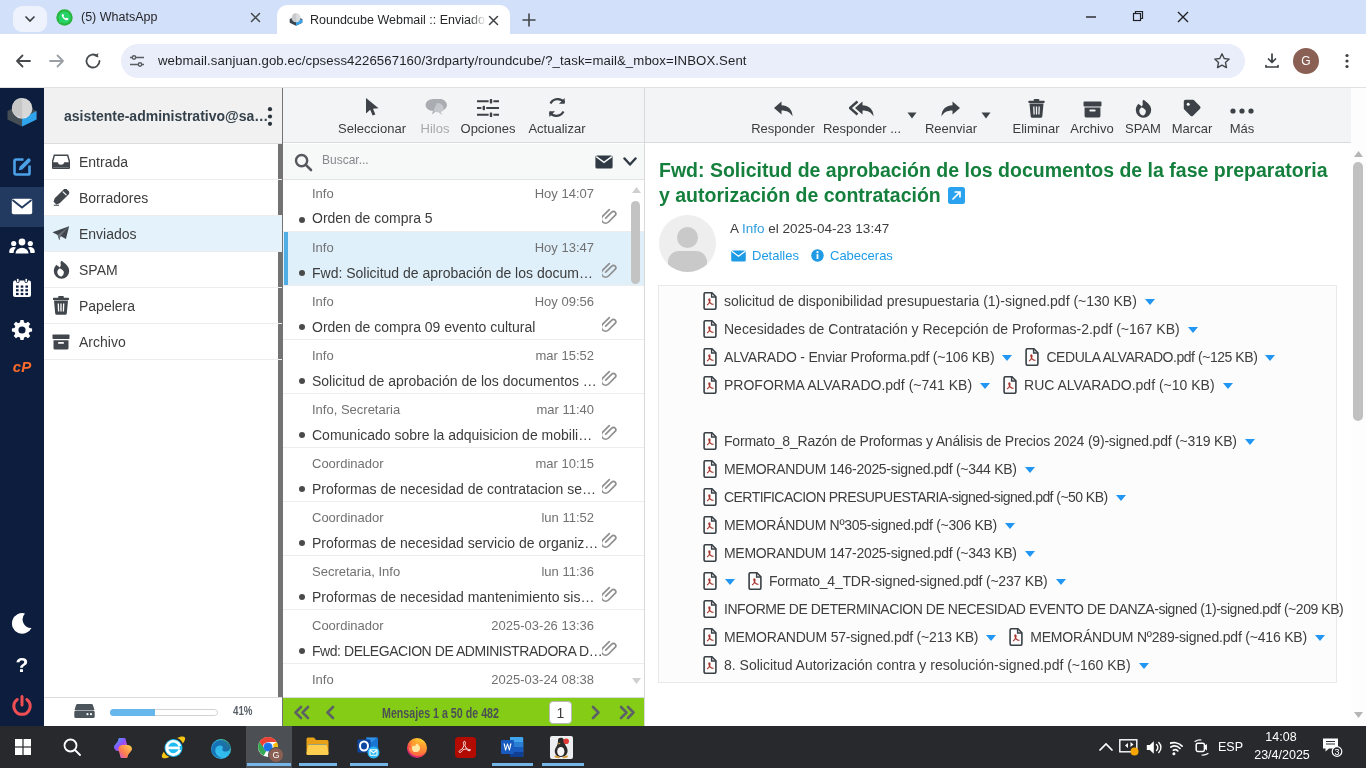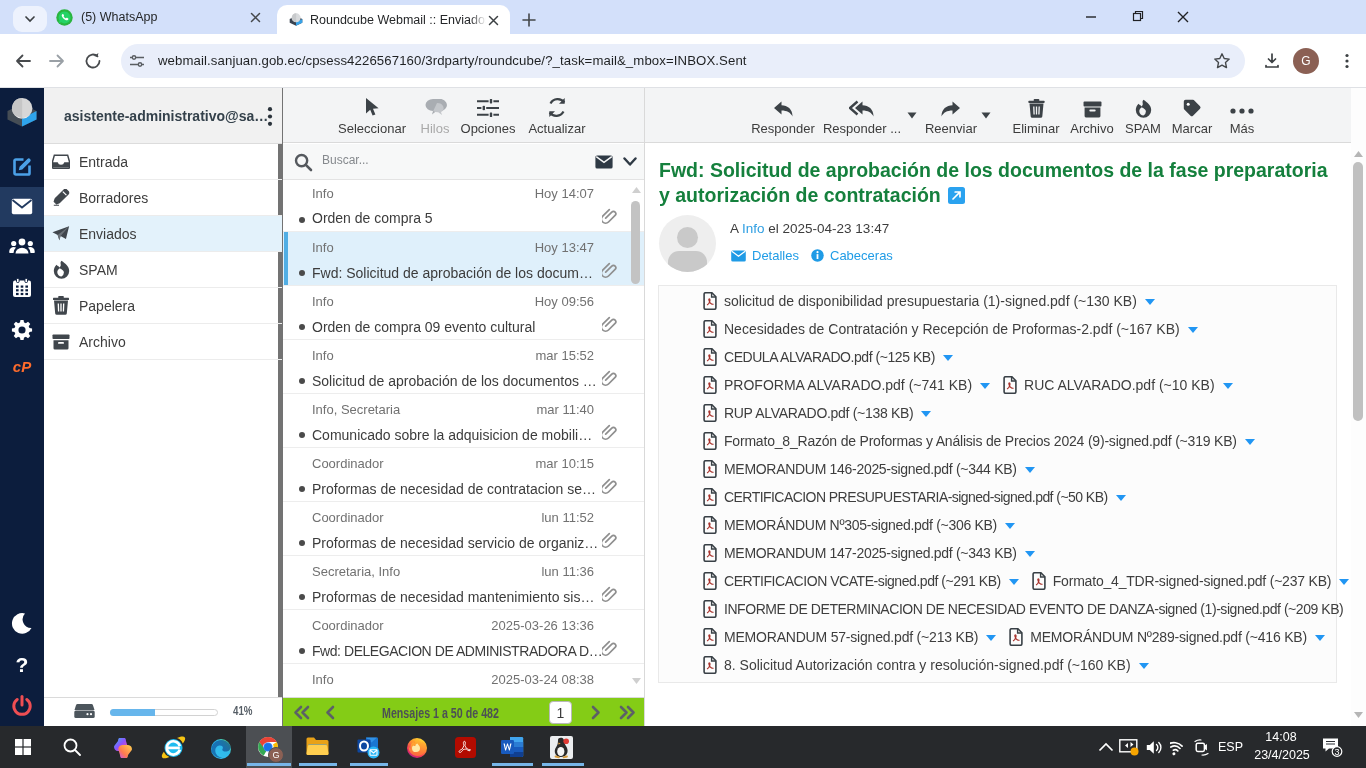--- a/index.html
+++ b/index.html
@@ -576,20 +576,29 @@
               <svg width="14" height="18" viewBox="0 0 14 18">
                 <path d="M1.1 2.2 a1.5 1.5 0 0 1 1.5 -1.5 H8.8 L12.9 4.8 V15.8 a1.5 1.5 0 0 1 -1.5 1.5 H2.6 A1.5 1.5 0 0 1 1.1 15.8 Z" fill="none" stroke="#394046" stroke-width="1.6"></path>
                 <path d="M8.6 0.8 V5 H13" fill="none" stroke="#394046" stroke-width="1.4"></path>
                 <path d="M4 13.1 c0.9-0.4 2.1-1.7 2.7-3.3 c0.4-1.1 0.4-2.3 0.1-2.7 c-0.4-0.5-1.1-0.1-1 0.7 c0.2 1.3 1.3 3.2 2.4 3.9 c0.8 0.5 1.8 0.6 2.2 0.1" stroke="#a8322c" fill="none" stroke-width="1.1"></path>
               </svg>
               <span class="aname">Necesidades de Contratación y Recepción de Proformas-2.pdf (~167 KB)</span>
               <span class="acaret"></span>
             </span>
           </div>
       <div class="arow" style="top:57px">
+            <span class="afile ls2">
+              <svg width="14" height="18" viewBox="0 0 14 18">
+                <path d="M1.1 2.2 a1.5 1.5 0 0 1 1.5 -1.5 H8.8 L12.9 4.8 V15.8 a1.5 1.5 0 0 1 -1.5 1.5 H2.6 A1.5 1.5 0 0 1 1.1 15.8 Z" fill="none" stroke="#394046" stroke-width="1.6"></path>
+                <path d="M8.6 0.8 V5 H13" fill="none" stroke="#394046" stroke-width="1.4"></path>
+                <path d="M4 13.1 c0.9-0.4 2.1-1.7 2.7-3.3 c0.4-1.1 0.4-2.3 0.1-2.7 c-0.4-0.5-1.1-0.1-1 0.7 c0.2 1.3 1.3 3.2 2.4 3.9 c0.8 0.5 1.8 0.6 2.2 0.1" stroke="#a8322c" fill="none" stroke-width="1.1"></path>
+              </svg>
+              <span class="aname">ALVARADO - Enviar Proforma.pdf (~106 KB)</span>
+              <span class="acaret"></span>
+            </span>
             <span class="afile ls4">
               <svg width="14" height="18" viewBox="0 0 14 18">
                 <path d="M1.1 2.2 a1.5 1.5 0 0 1 1.5 -1.5 H8.8 L12.9 4.8 V15.8 a1.5 1.5 0 0 1 -1.5 1.5 H2.6 A1.5 1.5 0 0 1 1.1 15.8 Z" fill="none" stroke="#394046" stroke-width="1.6"></path>
                 <path d="M8.6 0.8 V5 H13" fill="none" stroke="#394046" stroke-width="1.4"></path>
                 <path d="M4 13.1 c0.9-0.4 2.1-1.7 2.7-3.3 c0.4-1.1 0.4-2.3 0.1-2.7 c-0.4-0.5-1.1-0.1-1 0.7 c0.2 1.3 1.3 3.2 2.4 3.9 c0.8 0.5 1.8 0.6 2.2 0.1" stroke="#a8322c" fill="none" stroke-width="1.1"></path>
               </svg>
               <span class="aname">CEDULA ALVARADO.pdf (~125 KB)</span>
               <span class="acaret"></span>
             </span>
           </div>
@@ -606,31 +615,20 @@
             <span class="afile">
               <svg width="14" height="18" viewBox="0 0 14 18">
                 <path d="M1.1 2.2 a1.5 1.5 0 0 1 1.5 -1.5 H8.8 L12.9 4.8 V15.8 a1.5 1.5 0 0 1 -1.5 1.5 H2.6 A1.5 1.5 0 0 1 1.1 15.8 Z" fill="none" stroke="#394046" stroke-width="1.6"></path>
                 <path d="M8.6 0.8 V5 H13" fill="none" stroke="#394046" stroke-width="1.4"></path>
                 <path d="M4 13.1 c0.9-0.4 2.1-1.7 2.7-3.3 c0.4-1.1 0.4-2.3 0.1-2.7 c-0.4-0.5-1.1-0.1-1 0.7 c0.2 1.3 1.3 3.2 2.4 3.9 c0.8 0.5 1.8 0.6 2.2 0.1" stroke="#a8322c" fill="none" stroke-width="1.1"></path>
               </svg>
               <span class="aname">RUC ALVARADO.pdf (~10 KB)</span>
               <span class="acaret"></span>
             </span>
           </div>
-      <div class="arow" style="top:113px">
-            <span class="afile ls3">
-              <svg width="14" height="18" viewBox="0 0 14 18">
-                <path d="M1.1 2.2 a1.5 1.5 0 0 1 1.5 -1.5 H8.8 L12.9 4.8 V15.8 a1.5 1.5 0 0 1 -1.5 1.5 H2.6 A1.5 1.5 0 0 1 1.1 15.8 Z" fill="none" stroke="#394046" stroke-width="1.6"></path>
-                <path d="M8.6 0.8 V5 H13" fill="none" stroke="#394046" stroke-width="1.4"></path>
-                <path d="M4 13.1 c0.9-0.4 2.1-1.7 2.7-3.3 c0.4-1.1 0.4-2.3 0.1-2.7 c-0.4-0.5-1.1-0.1-1 0.7 c0.2 1.3 1.3 3.2 2.4 3.9 c0.8 0.5 1.8 0.6 2.2 0.1" stroke="#a8322c" fill="none" stroke-width="1.1"></path>
-              </svg>
-              <span class="aname">RUP ALVARADO.pdf (~138 KB)</span>
-              <span class="acaret"></span>
-            </span>
-          </div>
       <div class="arow" style="top:141px">
             <span class="afile ls2">
               <svg width="14" height="18" viewBox="0 0 14 18">
                 <path d="M1.1 2.2 a1.5 1.5 0 0 1 1.5 -1.5 H8.8 L12.9 4.8 V15.8 a1.5 1.5 0 0 1 -1.5 1.5 H2.6 A1.5 1.5 0 0 1 1.1 15.8 Z" fill="none" stroke="#394046" stroke-width="1.6"></path>
                 <path d="M8.6 0.8 V5 H13" fill="none" stroke="#394046" stroke-width="1.4"></path>
                 <path d="M4 13.1 c0.9-0.4 2.1-1.7 2.7-3.3 c0.4-1.1 0.4-2.3 0.1-2.7 c-0.4-0.5-1.1-0.1-1 0.7 c0.2 1.3 1.3 3.2 2.4 3.9 c0.8 0.5 1.8 0.6 2.2 0.1" stroke="#a8322c" fill="none" stroke-width="1.1"></path>
               </svg>
               <span class="aname">Formato_8_Razón de Proformas y Análisis de Precios 2024 (9)-signed.pdf (~319 KB)</span>
               <span class="acaret"></span>
             </span>
@@ -679,21 +677,20 @@
               <span class="acaret"></span>
             </span>
           </div>
       <div class="arow" style="top:281px">
             <span class="afile ls4">
               <svg width="14" height="18" viewBox="0 0 14 18">
                 <path d="M1.1 2.2 a1.5 1.5 0 0 1 1.5 -1.5 H8.8 L12.9 4.8 V15.8 a1.5 1.5 0 0 1 -1.5 1.5 H2.6 A1.5 1.5 0 0 1 1.1 15.8 Z" fill="none" stroke="#394046" stroke-width="1.6"></path>
                 <path d="M8.6 0.8 V5 H13" fill="none" stroke="#394046" stroke-width="1.4"></path>
                 <path d="M4 13.1 c0.9-0.4 2.1-1.7 2.7-3.3 c0.4-1.1 0.4-2.3 0.1-2.7 c-0.4-0.5-1.1-0.1-1 0.7 c0.2 1.3 1.3 3.2 2.4 3.9 c0.8 0.5 1.8 0.6 2.2 0.1" stroke="#a8322c" fill="none" stroke-width="1.1"></path>
               </svg>
-              <span class="aname">CERTIFICACION VCATE-signed.pdf (~291 KB)</span>
               <span class="acaret"></span>
             </span>
             <span class="afile ls2">
               <svg width="14" height="18" viewBox="0 0 14 18">
                 <path d="M1.1 2.2 a1.5 1.5 0 0 1 1.5 -1.5 H8.8 L12.9 4.8 V15.8 a1.5 1.5 0 0 1 -1.5 1.5 H2.6 A1.5 1.5 0 0 1 1.1 15.8 Z" fill="none" stroke="#394046" stroke-width="1.6"></path>
                 <path d="M8.6 0.8 V5 H13" fill="none" stroke="#394046" stroke-width="1.4"></path>
                 <path d="M4 13.1 c0.9-0.4 2.1-1.7 2.7-3.3 c0.4-1.1 0.4-2.3 0.1-2.7 c-0.4-0.5-1.1-0.1-1 0.7 c0.2 1.3 1.3 3.2 2.4 3.9 c0.8 0.5 1.8 0.6 2.2 0.1" stroke="#a8322c" fill="none" stroke-width="1.1"></path>
               </svg>
               <span class="aname">Formato_4_TDR-signed-signed.pdf (~237 KB)</span>
               <span class="acaret"></span>

